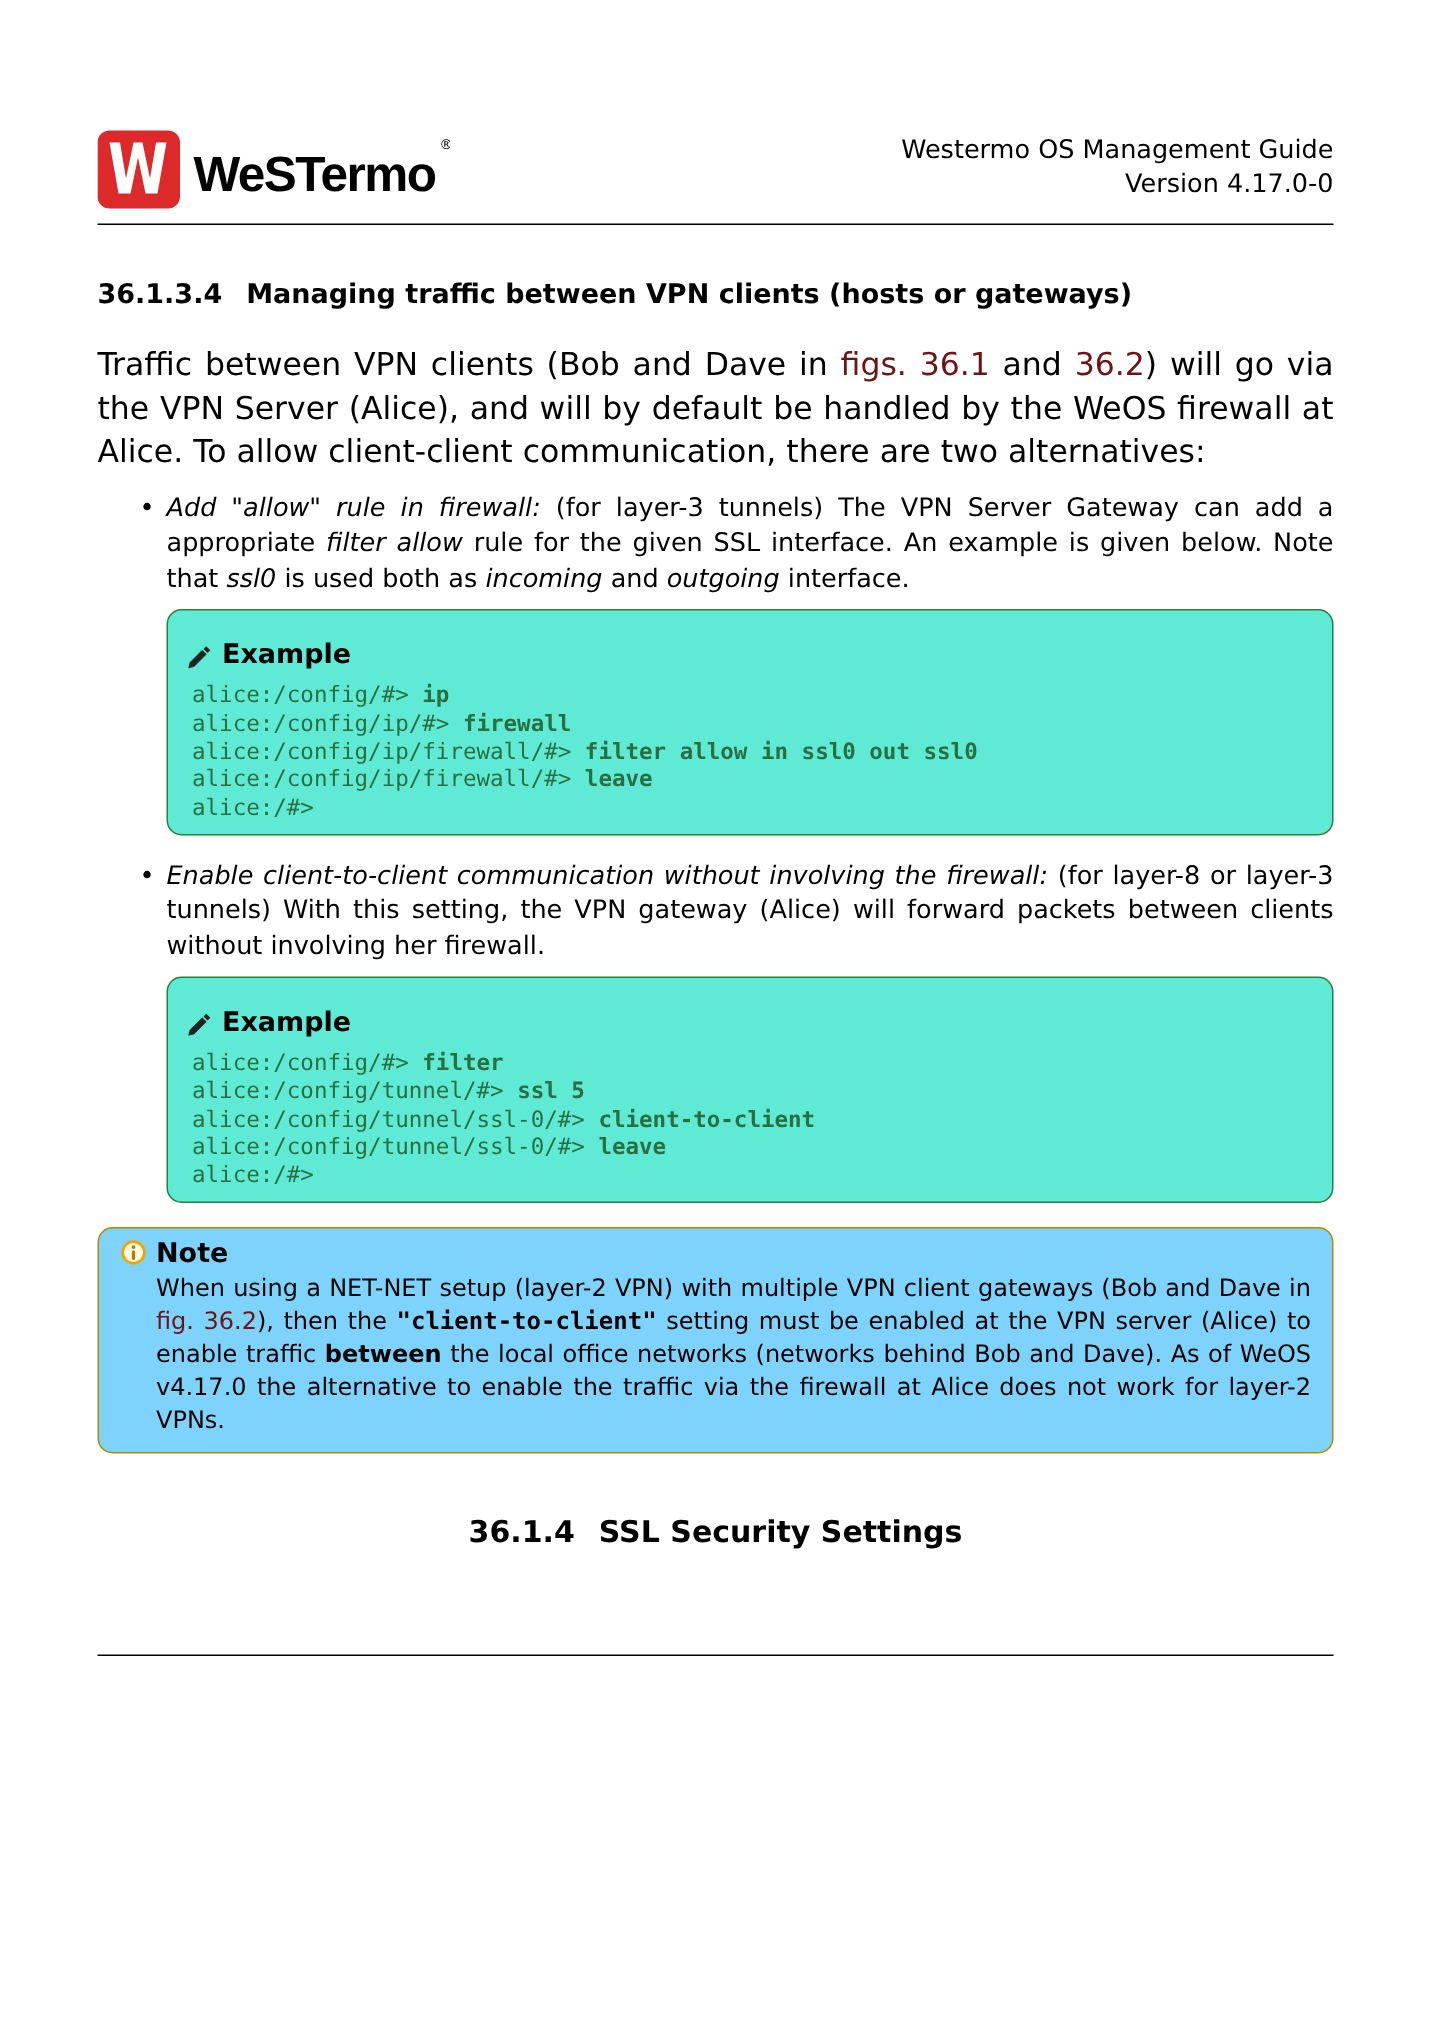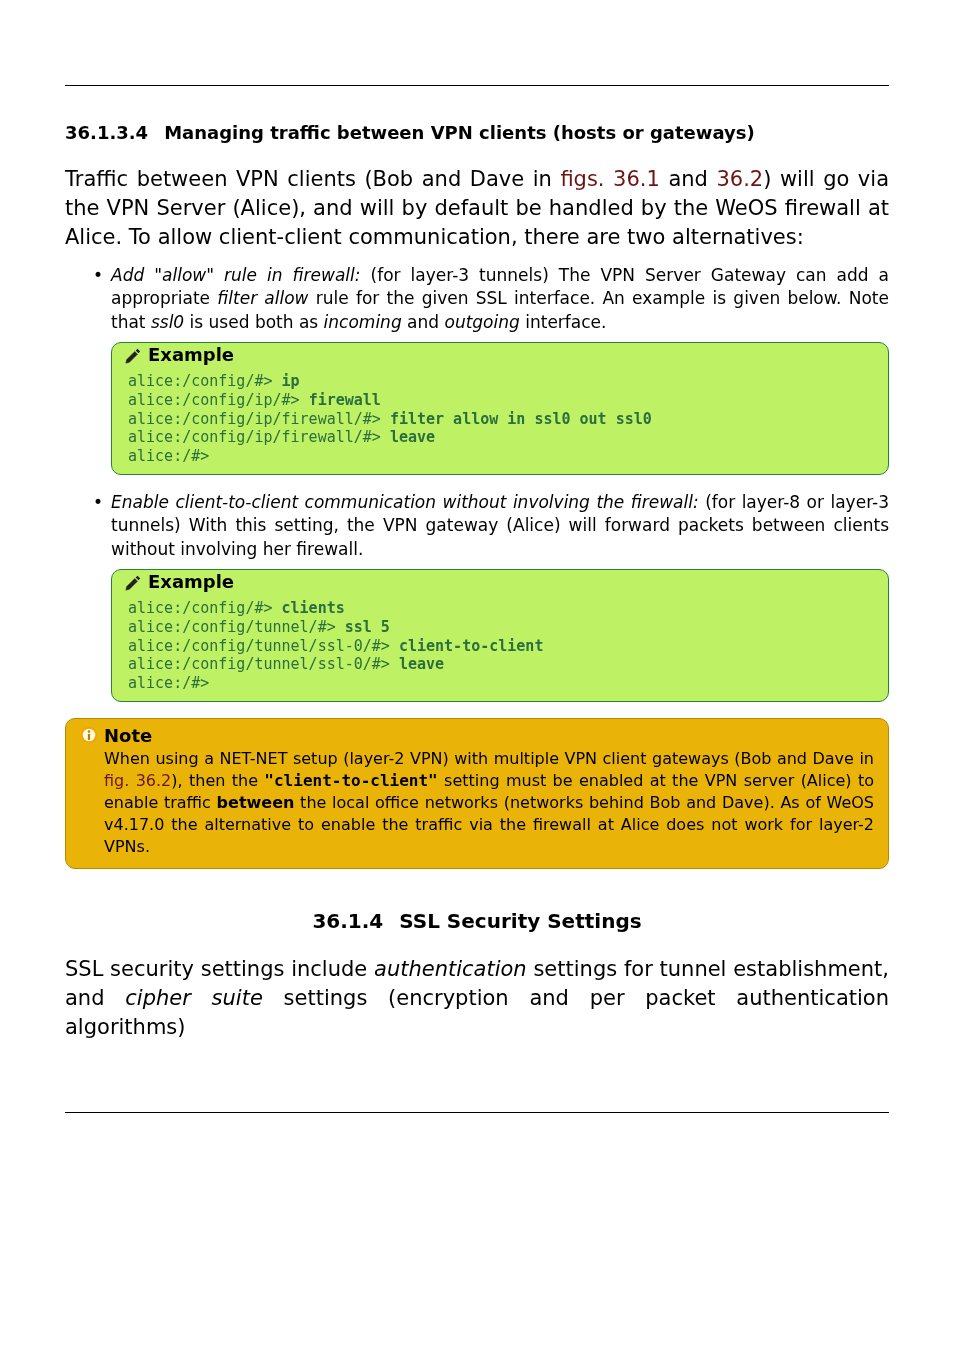--- a/index.html
+++ b/index.html
@@ -80,23 +80,23 @@
   ul.bullets > li::before {
     content: "•";
     position: absolute;
     left: 0;
     top: 0;
     font-size: 17px;
   }
   .example-box {
     border: 1.2px solid #27823b;
     border-radius: 10px;
-    background: #bef264;
+    background: #5eead4;
     margin: 8px 0 16px 0;
-    padding: 0 12px 8px 12px;
+    padding: 18px 12px 8px 12px;
   }
   .example-title {
     display: flex;
     align-items: center;
     gap: 6px;
     font-weight: bold;
     font-size: 18px;
     margin-bottom: 4px;
   }
   .example-icon {
@@ -112,21 +112,21 @@
     white-space: pre;
     margin: 0;
     padding-left: 4px;
   }
   .code b {
     font-weight: bold;
   }
   .note-box {
     border: 1.2px solid #b38b00;
     border-radius: 10px;
-    background: #eab308;
+    background: #7dd3fc;
     padding: 6px 14px 10px 14px;
     margin: 6px 0 0 0;
   }
   .note-title {
     display: flex;
     align-items: center;
     gap: 6px;
     font-weight: bold;
     font-size: 18px;
     margin-bottom: 2px;
@@ -172,20 +172,34 @@
     vertical-align: 1px;
     margin-right: 4px;
   }
   em { font-style: italic; }
 </style>
 </head>
 <body>
 
 <div class="page">
 
+  <div class="header">
+    <div class="logo">
+      <svg class="logo-img" viewBox="0 0 235 56">
+        <rect x="0" y="2" width="55" height="52" rx="8" fill="#dc2a2a"></rect>
+        <path d="M8 10 L14 44 L22 44 L27 20 L32 44 L40 44 L46 10 L39 10 L35 34 L30 10 L24 10 L19 34 L15 10 Z" fill="#ffffff"></path>
+        <text x="64" y="42" font-family="Arial Black, Arial, sans-serif" font-weight="900" font-size="33" letter-spacing="-1" fill="#000">WeSTermo</text>
+        <text x="228" y="14" font-size="9" fill="#000">®</text>
+      </svg>
+    </div>
+    <div class="header-right">
+      <div>Westermo OS Management Guide</div>
+      <div>Version 4.17.0-0</div>
+    </div>
+  </div>
   <hr class="rule">
 
   <div class="section-num-h3">
     <span class="num">36.1.3.4</span><span>Managing traffic between VPN clients (hosts or gateways)</span>
   </div>
 
   <p class="para">
     <span>Traffic between VPN clients (Bob and Dave in </span><span class="link">figs. 36.1</span><span> and </span><span class="link">36.2</span><span>) will go via the VPN Server (Alice), and will by default be handled by the WeOS firewall at Alice. To allow client-client communication, there are two alternatives:</span>
   </p>
 
@@ -213,21 +227,21 @@
       <em>Enable client-to-client communication without involving the firewall:</em><span> (for layer-8 or layer-3 tunnels) With this setting, the VPN gateway (Alice) will forward packets between clients without involving her firewall.</span>
 
       <div class="example-box">
         <div class="example-title">
           <svg class="example-icon" viewBox="0 0 20 20">
             <path d="M3 14 L12 5 L15 8 L6 17 L2 18 L3 14 Z" fill="#222" stroke="#222" stroke-width="0.5"></path>
             <path d="M13 4 L16 7 L18 5 L15 2 Z" fill="#222"></path>
           </svg>
           <span>Example</span>
         </div>
-<pre class="code"><span>alice:/config/#&gt; </span><b>clients</b>
+<pre class="code"><span>alice:/config/#&gt; </span><b>filter</b>
 <span>alice:/config/tunnel/#&gt; </span><b>ssl 5</b>
 <span>alice:/config/tunnel/ssl-0/#&gt; </span><b>client-to-client</b>
 <span>alice:/config/tunnel/ssl-0/#&gt; </span><b>leave</b>
 <span>alice:/#&gt;</span></pre>
       </div>
     </li>
   </ul>
 
   <div class="note-box">
     <div class="note-title">
@@ -241,19 +255,16 @@
     </div>
     <div class="note-body">
       <span>When using a NET-NET setup (layer-2 VPN) with multiple VPN client gateways (Bob and Dave in </span><span class="link">fig. 36.2</span><span>), then the </span><span class="monobold">"client-to-client"</span><span> setting must be enabled at the VPN server (Alice) to enable traffic </span><b>between</b><span> the local office networks (networks behind Bob and Dave). As of WeOS v4.17.0 the alternative to enable the traffic via the firewall at Alice does not work for layer-2 VPNs.</span>
     </div>
   </div>
 
   <div class="section-num-h2">
     <span class="num">36.1.4</span><span>SSL Security Settings</span>
   </div>
 
-  <p class="para">
-    <span>SSL security settings include </span><em>authentication</em><span> settings for tunnel establishment, and </span><em>cipher suite</em><span> settings (encryption and per packet authentication algorithms)</span>
-  </p>
 
   <hr class="footer-rule">
 
 </div>
 
 </body></html>

